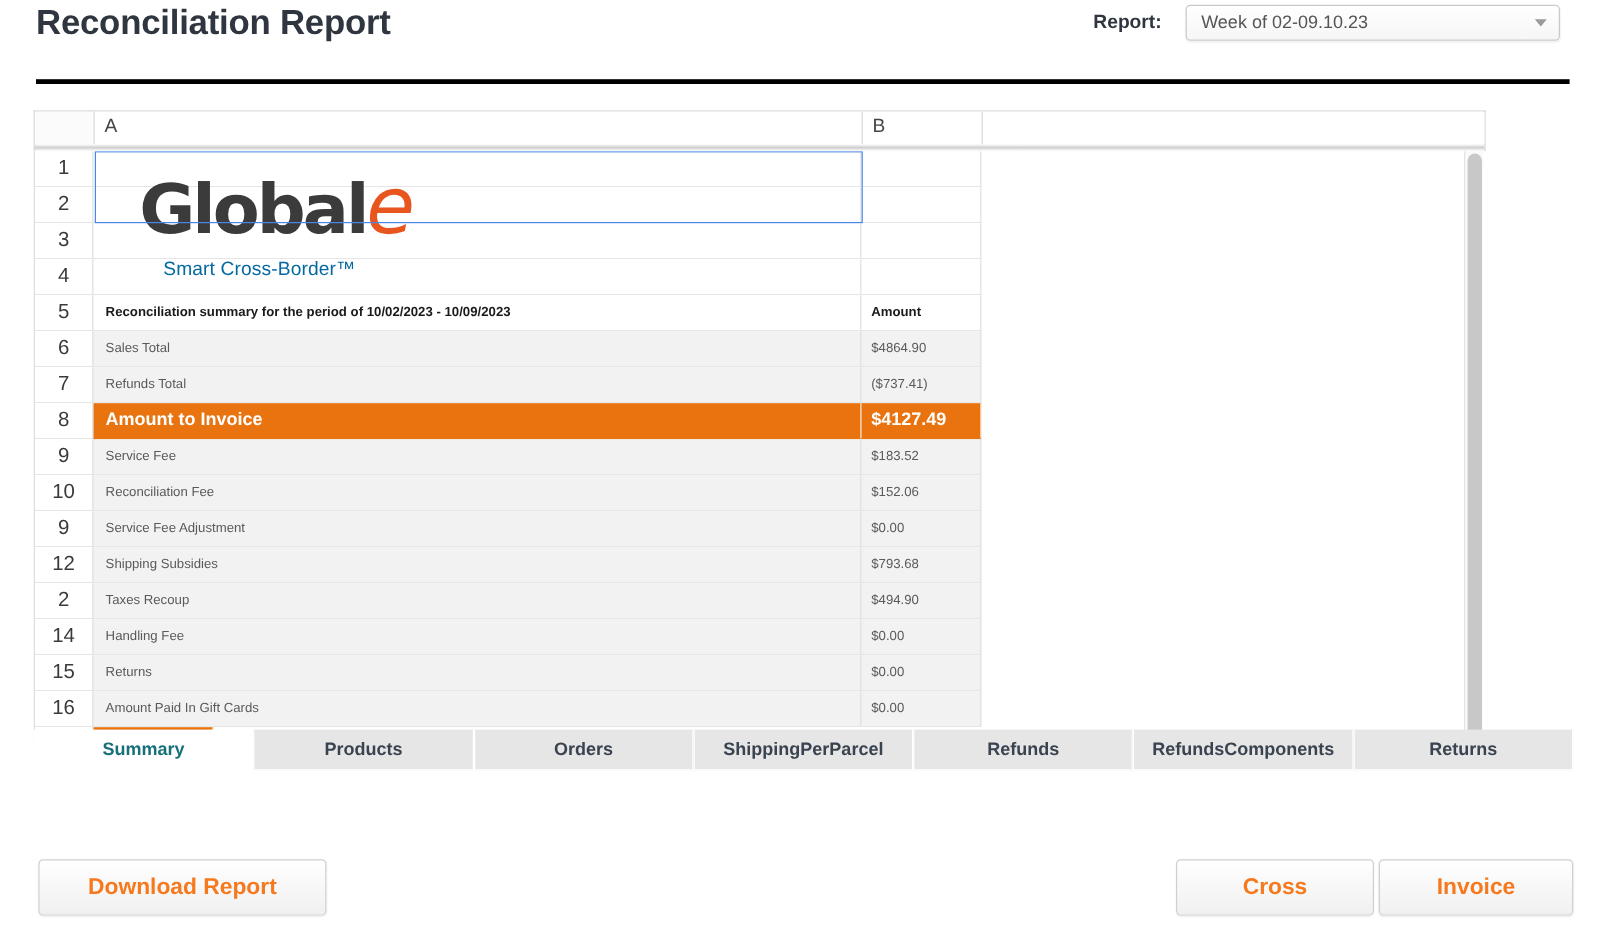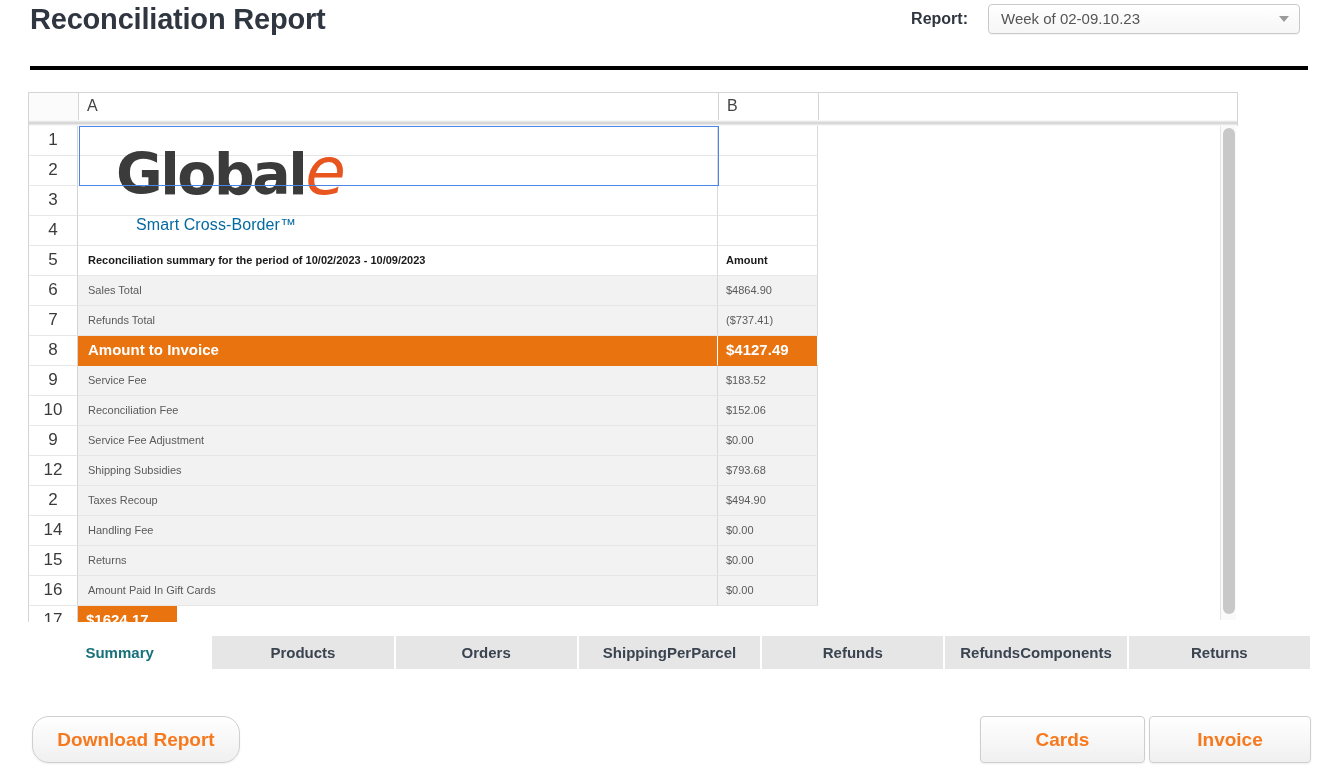--- a/index.html
+++ b/index.html
@@ -279,21 +279,21 @@
     width: 12px;
     height: 486px;
     background: #c8c8c8;
     border-radius: 6px;
   }
 
   
   #tabbar {
     position: absolute;
     left: 28px;
-    top: 636px;
+    top: 608px;
     width: 1283px;
     height: 34px;
     display: flex;
     box-sizing: border-box;
   }
   .tab {
     flex: 1;
     background: #e6e6e6;
     border: 1px solid #ffffff;
     border-top: none;
@@ -331,21 +331,21 @@
     box-sizing: border-box;
     color: #f7791e;
     font-size: 19px;
     font-weight: bold;
     display: flex;
     align-items: center;
     justify-content: center;
     cursor: pointer;
     white-space: nowrap;
   }
-  #btn-download { left: 32px;  width: 208px; border-radius: 17px; }
+  #btn-download { left: 32px;  width: 240px; }
   #btn-print    { left: 980px; width: 165px; }
   #btn-invoice  { left: 1149px; width: 162px; }
 </style>
 </head>
 <body>
 
 <div id="page-header">
   <div id="page-title">Reconciliation Report</div>
 
   <div id="report-picker">
@@ -495,15 +495,15 @@
     <div class="tab">Products</div>
     <div class="tab">Orders</div>
     <div class="tab">ShippingPerParcel</div>
     <div class="tab">Refunds</div>
     <div class="tab">RefundsComponents</div>
     <div class="tab">Returns</div>
   </div>
 
 <div id="footer">
   <div class="btn" id="btn-download">Download Report</div>
-  <div class="btn" id="btn-print">Cards</div>
+  <div class="btn" id="btn-print">Cross</div>
   <div class="btn" id="btn-invoice">Invoice</div>
 </div>
 
 </body></html>

